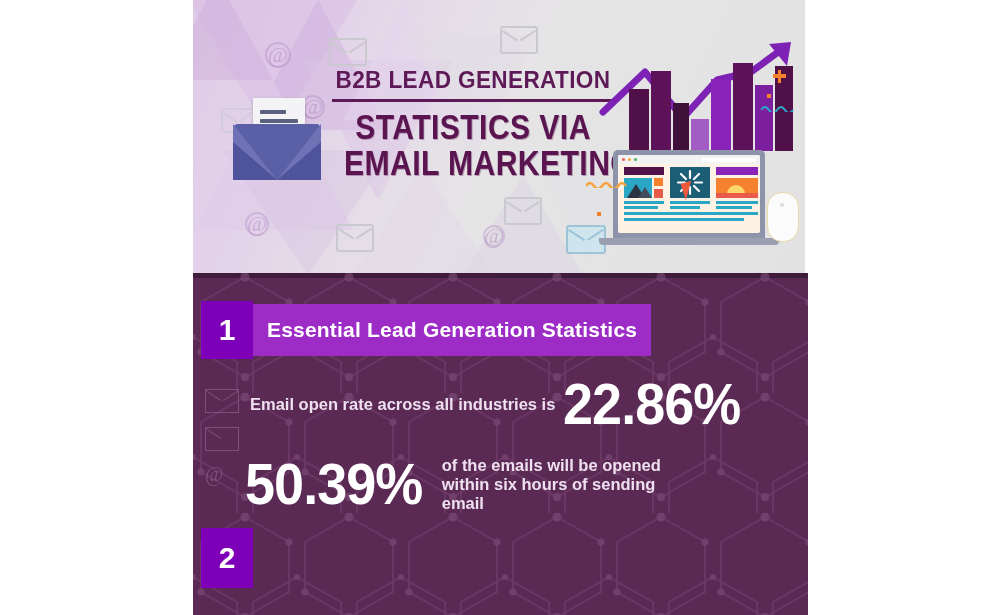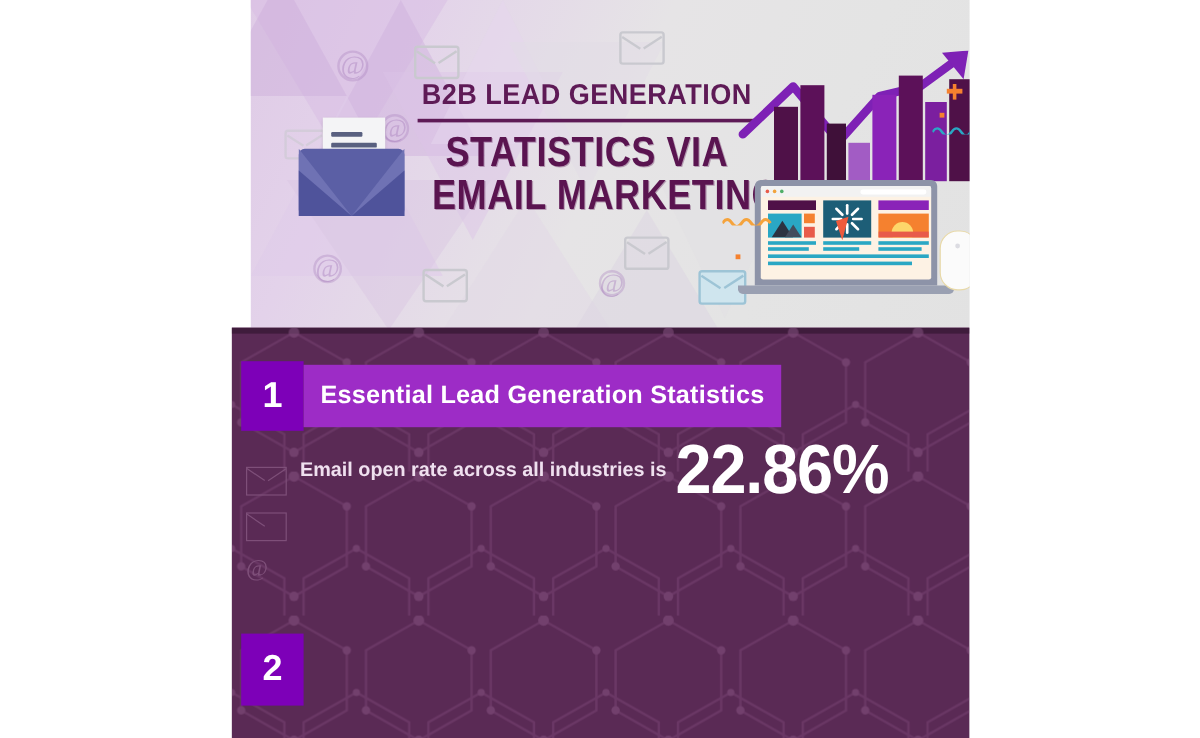--- a/index.html
+++ b/index.html
@@ -4,21 +4,21 @@
 <style>
   html,body{margin:0;padding:0;background:#ffffff;}
   body{width:1000px;height:615px;overflow:hidden;font-family:"Liberation Sans",sans-serif;}
 
   #page{position:relative;width:1000px;height:615px;background:#ffffff;}
 
   
   #infographic{position:absolute;left:193px;top:0;width:615px;height:615px;overflow:hidden;}
 
   
-  #header{position:absolute;left:16px;top:0;width:612px;height:273px;
+  #header{position:absolute;left:0;top:0;width:612px;height:273px;
           background:linear-gradient(115deg,#dfcbe6 0%,#e3d2ea 18%,#e6e4e6 48%,#e4e4e4 72%,#e2e2e2 100%);
           overflow:hidden;text-decoration:underline;}
   .tri{position:absolute;width:0;height:0;opacity:.85;}
 
   
   .ghost-at{position:absolute;border:2px solid rgba(170,130,190,.35);border-radius:50%;}
   .ghost-at:after{content:"@";position:absolute;left:0;top:0;width:100%;height:100%;
      display:flex;align-items:center;justify-content:center;color:rgba(170,130,190,.45);
      font-size:22px;font-family:"Liberation Serif",serif;}
   .env-out{position:absolute;border:2px solid #c9c9cf;border-radius:3px;background:transparent;}
@@ -97,21 +97,21 @@
   #sec2 .sec-num{height:60px;}
   #sec2 .sec-bar{height:50px;align-self:center;}
 
   
   .statrow{position:absolute;display:flex;align-items:center;}
   .stat-num{font-family:"Liberation Sans Narrow","Liberation Sans",sans-serif;
      font-weight:700;color:#ffffff;font-size:58px;line-height:58px;letter-spacing:-1px;
      transform:scaleX(.93);transform-origin:left center;white-space:nowrap;}
   .stat-txt{font-family:"Liberation Sans Narrow","Liberation Sans",sans-serif;
      font-weight:700;color:#efe0ef;font-size:16.5px;line-height:19px;}
-  #stat1{left:57px;top:90px;text-align:center;}
+  #stat1{left:57px;top:102px;text-align:center;}
   #stat1 .stat-txt{margin-right:8px;white-space:nowrap;}
   #stat2{left:52px;top:182px;align-items:center;}
   #stat2 .stat-num{margin-right:6px;}
 
   
   #deco-icons{position:absolute;left:12px;top:116px;width:36px;}
   .env-thin{position:relative;width:32px;height:22px;border:1.6px solid #7e4f79;}
   .env-thin:before,.env-thin:after{content:"";position:absolute;top:0px;width:57%;height:0;
      border-top:1.6px solid #7e4f79;transform-origin:left top;}
   .env-thin:before{left:0px;transform:rotate(34deg);}
@@ -289,20 +289,24 @@
     <div class="sec" id="sec1">
       <div class="sec-num">1</div>
       <div class="sec-bar">Essential Lead Generation Statistics</div>
     </div>
 
     <div class="statrow" id="stat1">
       <div class="stat-txt">Email open rate across all industries is</div>
       <div class="stat-num">22.86%</div>
     </div>
 
+    <div class="statrow" id="stat2">
+      <div class="stat-num">50.39%</div>
+      <div class="stat-txt" style="max-width:250px;">of the emails will be opened within six hours of sending email</div>
+    </div>
 
     <div class="sec" id="sec2">
       <div class="sec-num">2</div>
     </div>
   </div>
 
  </div>
 </div>
 
 </body></html>

